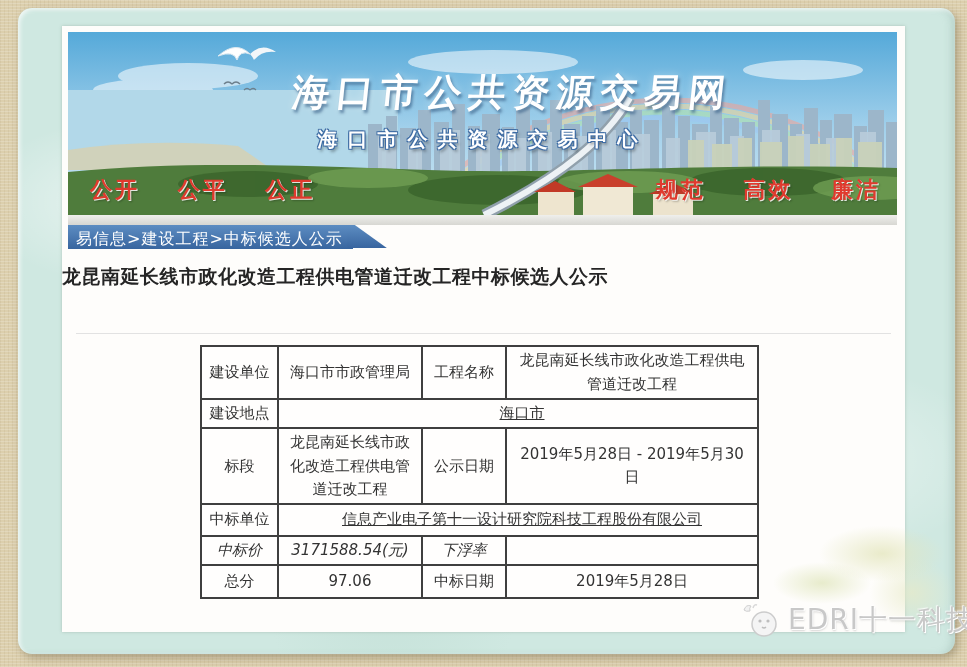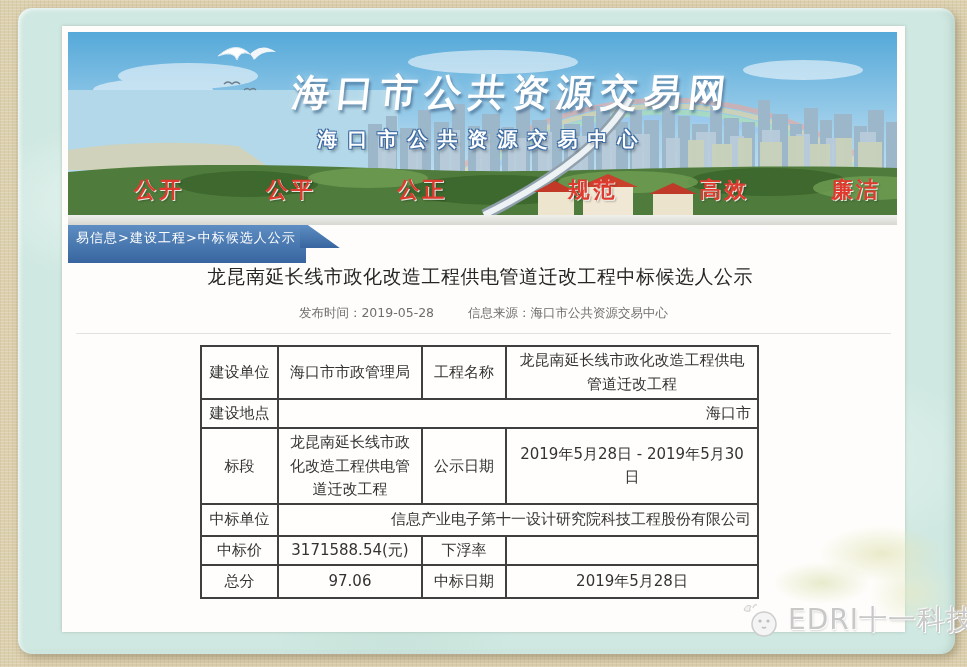--- a/index.html
+++ b/index.html
@@ -43,51 +43,51 @@
     transform:translateX(30px) skewX(-6deg);
     text-shadow:2px 3px 3px rgba(50,90,130,.65), 0 0 8px rgba(255,255,255,.35); }
   .banner-subtitle { position:absolute; left:0; top:94px; width:100%; text-align:center;
     font-size:20px; font-weight:bold; color:#fff; letter-spacing:10px; white-space:nowrap;
     text-shadow:1px 1px 0 #3e6ca4, -1px -1px 0 #3e6ca4, 1px -1px 0 #3e6ca4, -1px 1px 0 #3e6ca4,
       2px 3px 3px rgba(0,0,0,.35); }
   .slogans { position:absolute; bottom:10px; font-size:22px; font-weight:bold; color:#e03a2e;
     text-shadow:1px 1px 0 rgba(255,255,255,.85), 2px 2px 2px rgba(0,0,0,.25); white-space:nowrap; }
   .slogans-left { left:22px; }
   .slogans-right { right:16px; }
-  .slogans span { margin-right:30px; letter-spacing:3px;margin-left:44px; }
+  .slogans span { margin-right:30px; letter-spacing:3px; }
   .slogans span:last-child { margin-right:0; }
   .seagull { position:absolute; left:142px; top:6px; }
 
   
   .gray-strip { position:absolute; left:68px; top:215px; width:829px; height:10px;
     background:linear-gradient(#efefec,#d7d7d2); }
-  .crumb-tab { position:absolute; left:68px; top:225px; height:38px; padding:4px 10px 0 8px;
-    background:linear-gradient(#5d8dc2,#38659f); color:#fff; font-size:13px; white-space:nowrap;
+  .crumb-tab { position:absolute; left:68px; top:225px; height:24px; padding:4px 10px 0 8px;
+    background:linear-gradient(#5d8dc2,#38659f); color:#fff; font-size:16px; white-space:nowrap;
     letter-spacing:1px; }
   .crumb-tab::after { content:""; position:absolute; right:-34px; top:0; width:40px; height:23px;
     background:linear-gradient(#5d8dc2,#38659f);
     clip-path:polygon(0 0, 20% 0, 100% 100%, 0 100%); }
 
   
-  .page-title { position:absolute; left:62px; top:264px; width:836px; text-align:center;
-    font-size:19px; font-weight:normal; color:#252525; letter-spacing:.5px; }
+  .page-title { position:absolute; left:62px; top:264px; width:836px; text-align:left;
+    font-size:19px; font-weight:bold; color:#252525; letter-spacing:.5px; }
   .meta { position:absolute; left:62px; top:305px; width:843px; text-align:center;
     font-size:12.5px; color:#6e6e6e; }
   .meta .gap { display:inline-block; width:34px; }
   .divider { position:absolute; left:76px; top:333px; width:815px; border-top:1px solid #e2e2e2; }
 
   
   .bid-table { position:absolute; left:200px; top:345px; border-collapse:collapse;
     table-layout:fixed; width:557px; background:#fffefd; }
   .bid-table td { border:2px solid #3f3f3f; font-size:15px; color:#333;
     text-align:center; vertical-align:middle; padding:2px 6px; line-height:1.55;
     overflow:hidden; }
-  .bid-table td.tl { text-align:right; padding-left:14px; }
+  .bid-table td.tl { text-align:center; padding-left:14px;text-decoration:underline; }
   .r1 { height:53px;margin-left:24px; } .r2 { height:23px; } .r3 { height:75px; } .r4 { height:32px;border-radius:10px; }
-  .r5 { height:18px; } .r6 { height:32px; } .r7 { height:33px; }
+  .r5 { height:18px;font-style:italic; } .r6 { height:32px; } .r7 { height:33px; }
 
   
   .edri { position:absolute; left:740px; top:600px; display:flex; align-items:center;
     color:#c8c8c8; font-size:28px; letter-spacing:1px; white-space:nowrap;
     text-shadow:1px 1px 0 #ffffff, -1px -1px 1px rgba(255,255,255,.8), 1px 2px 2px rgba(140,140,140,.35); }
   .edri .bird { margin-right:6px; }
 </style>
 </head>
 <body>
 
@@ -229,23 +229,20 @@
       <span>廉洁</span>
     </div>
   </div>
 
   <div class="gray-strip"></div>
 
   <div class="crumb-tab">易信息&gt;建设工程&gt;中标候选人公示</div>
 
   <div class="page-title">龙昆南延长线市政化改造工程供电管道迁改工程中标候选人公示</div>
 
-  <div class="meta">
-    <span>发布时间：</span><span>2019-05-28</span><span class="gap"></span><span>信息来源：</span><span>海口市公共资源交易中心</span>
-  </div>
 
   <div class="divider"></div>
 
   <table class="bid-table">
     <colgroup>
         <col style="width:77px">
         <col style="width:144px">
         <col style="width:84px">
         <col style="width:252px">
       </colgroup>

